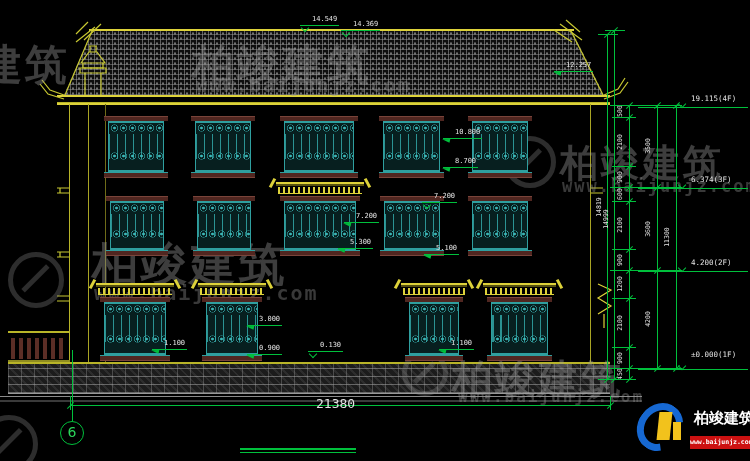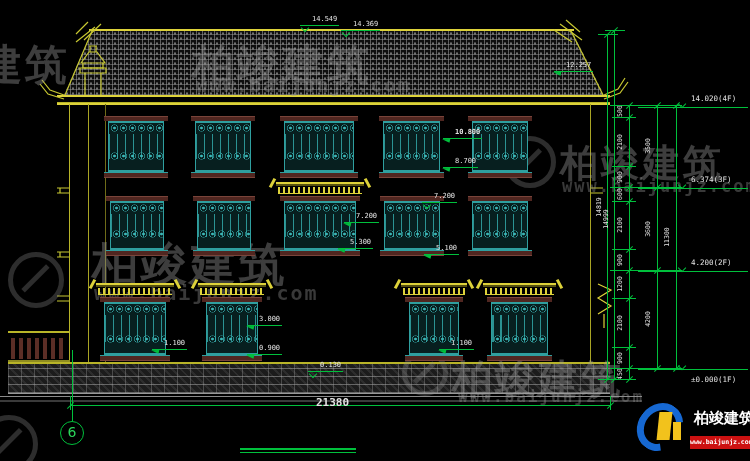--- a/index.html
+++ b/index.html
@@ -68,21 +68,21 @@
   .elabel .ul{left:-12px;right:-2px;bottom:-1px;height:1px;background:var(--grn);}
   .elabel .otri{left:-10px;bottom:-6px;}
   .elabel .arr{left:-13px;bottom:-4px;width:0;height:0;border-top:2px solid transparent;
     border-bottom:2px solid transparent;border-right:8px solid var(--grn);transform:rotate(12deg);}
 
   .fline{height:1px;background:var(--grn);}
   .ftext{font-size:7.5px;line-height:9px;color:var(--wht);white-space:nowrap;}
 
   .vlabel{font-size:6.5px;line-height:7px;color:var(--wht);white-space:nowrap;
     transform:translate(-50%,-50%) rotate(-90deg);}
-  .dimtext{font-size:11px;color:var(--wht);white-space:nowrap;font-weight:bold;}
+  .dimtext{font-size:13px;color:var(--wht);white-space:nowrap;}
 
   .axis-circle{left:60px;top:421px;width:24px;height:24px;border:1.5px solid var(--grn);
     border-radius:50%;color:#2bd45a;font-size:14px;line-height:21px;text-align:center;
     font-family:"DejaVu Sans","Liberation Sans",sans-serif;}
   .title{left:243px;top:424px;font-family:"DejaVu Sans","Liberation Sans",sans-serif;
     font-size:17px;font-weight:bold;color:#f2f2f2;letter-spacing:1px;white-space:nowrap;}
   .title-ul1{left:240px;top:448px;width:116px;height:2px;background:var(--grn);}
   .title-ul2{left:240px;top:452px;width:116px;height:1px;background:var(--grn);}
 
   .wm{font-family:"DejaVu Sans","Liberation Sans",sans-serif;font-weight:bold;
@@ -273,43 +273,43 @@
       <div class="body"></div>
       <div class="sill"></div>
     </div>
     <div class="canopy" style="left: 483px; top: 283px; width: 73px;">
       <div class="beam"></div>
       <div class="teeth"></div>
     </div>
     <div class="elabel" style="left: 312px; top: 15px;">14.549<div class="ul"></div><div class="otri"></div></div>
     <div class="elabel" style="left: 353px; top: 20px;">14.369<div class="ul"></div><div class="otri"></div></div>
     <div class="elabel" style="left: 566px; top: 61px;">12.257<div class="ul"></div><div class="arr"></div></div>
-    <div class="elabel" style="left: 455px; top: 128px; font-weight: bold;">10.800<div class="ul"></div><div class="arr"></div></div>
+    <div class="elabel" style="left: 455px; top: 128px;">10.800<div class="ul"></div><div class="arr"></div></div>
     <div class="elabel" style="left: 455px; top: 157px;">8.700<div class="ul"></div><div class="arr"></div></div>
     <div class="elabel" style="left: 356px; top: 212px;">7.200<div class="ul"></div><div class="arr"></div></div>
     <div class="elabel" style="left: 350px; top: 238px;">5.300<div class="ul"></div><div class="arr"></div></div>
     <div class="elabel" style="left: 434px; top: 192px;">7.200<div class="ul"></div><div class="otri"></div></div>
     <div class="elabel" style="left: 436px; top: 244px;">5.100<div class="ul"></div><div class="arr"></div></div>
     <div class="elabel" style="left: 259px; top: 315px;">3.000<div class="ul"></div><div class="arr"></div></div>
     <div class="elabel" style="left: 259px; top: 344px;">0.900<div class="ul"></div><div class="arr"></div></div>
     <div class="elabel" style="left: 164px; top: 339px;">1.100<div class="ul"></div><div class="arr"></div></div>
     <div class="elabel" style="left: 451px; top: 339px;">1.100<div class="ul"></div><div class="arr"></div></div>
-    <div class="elabel" style="left: 320px; top: 361px;">0.130<div class="ul"></div><div class="otri"></div></div>
+    <div class="elabel" style="left: 320px; top: 341px;">0.130<div class="ul"></div><div class="otri"></div></div>
     <div class="fline" style="left: 638px; top: 107px; width: 110px;"></div>
     <div class="otri" style="left: 679px; top: 101px;"></div>
-    <div class="ftext" style="left: 691px; top: 94px;">14.020(4F)</div>
+    <div class="ftext" style="left: 691px; top: 94px;">19.115(4F)</div>
     <div class="fline" style="left: 638px; top: 188px; width: 110px;"></div>
     <div class="otri" style="left: 679px; top: 182px;"></div>
     <div class="ftext" style="left: 691px; top: 175px;">6.374(3F)</div>
     <div class="fline" style="left: 638px; top: 271px; width: 110px;"></div>
     <div class="otri" style="left: 679px; top: 265px;"></div>
     <div class="ftext" style="left: 691px; top: 258px;">4.200(2F)</div>
     <div class="fline" style="left: 638px; top: 369px; width: 110px;"></div>
     <div class="otri" style="left: 679px; top: 363px;"></div>
-    <div class="ftext" style="left: 691px; top: 375px;">±0.000(1F)</div>
+    <div class="ftext" style="left: 691px; top: 350px;">±0.000(1F)</div>
     <div class="vdim" style="left: 629px; top: 105px; height: 274px;"></div>
     <div class="tick" style="left: 625px; top: 105px;"></div>
     <div class="vlabel" style="left: 620px; top: 111px;">500</div>
     <div class="tick" style="left: 625px; top: 117px;"></div>
     <div class="vlabel" style="left: 620px; top: 141.5px;">2100</div>
     <div class="tick" style="left: 625px; top: 166px;"></div>
     <div class="vlabel" style="left: 620px; top: 176.5px;">900</div>
     <div class="tick" style="left: 625px; top: 187px;"></div>
     <div class="vlabel" style="left: 620px; top: 194px;">600</div>
     <div class="tick" style="left: 625px; top: 201px;"></div>

